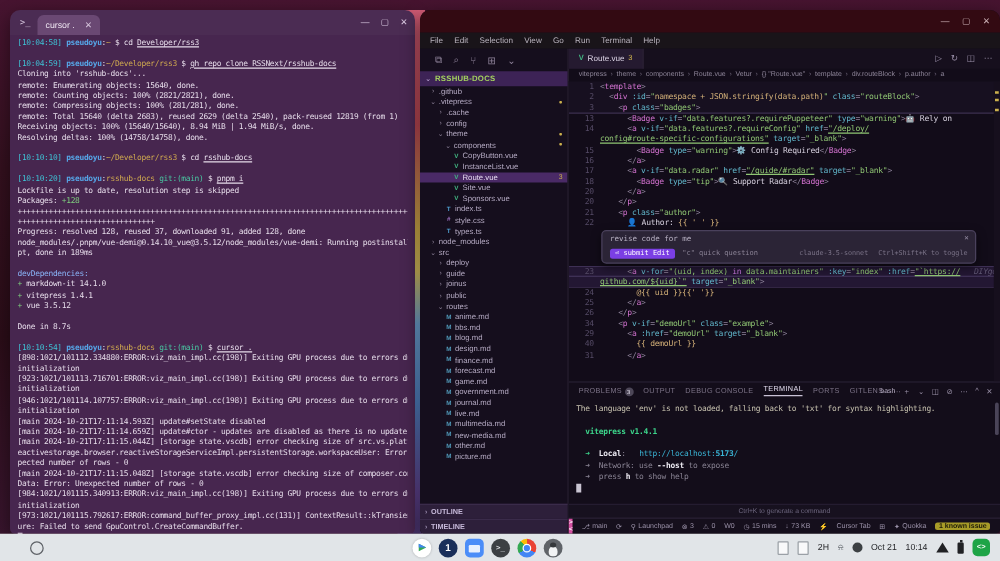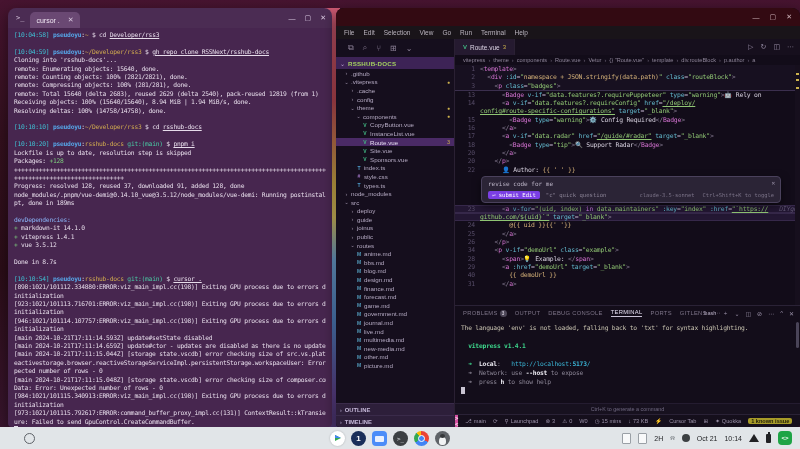--- a/index.html
+++ b/index.html
@@ -439,40 +439,40 @@
         <div id="code-rows">
             <div class="crow"><span class="gut">13</span><span><span class="k-tx">      </span><span class="k-pn">&lt;</span><span class="k-tg">Badge</span><span class="k-at"> v-if</span><span class="k-pn">=</span><span class="k-st">"data.features?.requirePuppeteer"</span><span class="k-at"> type</span><span class="k-pn">=</span><span class="k-st">"warning"</span><span class="k-pn">&gt;</span><span class="k-tx">🤖 Rely on</span></span></div>
             <div class="crow"><span class="gut">14</span><span><span class="k-tx">      </span><span class="k-pn">&lt;</span><span class="k-tg">a</span><span class="k-at"> v-if</span><span class="k-pn">=</span><span class="k-st">"data.features?.requireConfig"</span><span class="k-at"> href</span><span class="k-pn">=</span><span class="k-lk">"/deploy/</span></span></div>
             <div class="crow"><span class="gut"></span><span><span class="k-lk">config#route-specific-configurations"</span><span class="k-at"> target</span><span class="k-pn">=</span><span class="k-st">"_blank"</span><span class="k-pn">&gt;</span></span></div>
             <div class="crow"><span class="gut">15</span><span><span class="k-tx">        </span><span class="k-pn">&lt;</span><span class="k-tg">Badge</span><span class="k-at"> type</span><span class="k-pn">=</span><span class="k-st">"warning"</span><span class="k-pn">&gt;</span><span class="k-tx">⚙️ Config Required</span><span class="k-pn">&lt;/</span><span class="k-tg">Badge</span><span class="k-pn">&gt;</span></span></div>
             <div class="crow"><span class="gut">16</span><span><span class="k-tx">      </span><span class="k-pn">&lt;/</span><span class="k-tg">a</span><span class="k-pn">&gt;</span></span></div>
             <div class="crow"><span class="gut">17</span><span><span class="k-tx">      </span><span class="k-pn">&lt;</span><span class="k-tg">a</span><span class="k-at"> v-if</span><span class="k-pn">=</span><span class="k-st">"data.radar"</span><span class="k-at"> href</span><span class="k-pn">=</span><span class="k-lk">"/guide/#radar"</span><span class="k-at"> target</span><span class="k-pn">=</span><span class="k-st">"_blank"</span><span class="k-pn">&gt;</span></span></div>
             <div class="crow"><span class="gut">18</span><span><span class="k-tx">        </span><span class="k-pn">&lt;</span><span class="k-tg">Badge</span><span class="k-at"> type</span><span class="k-pn">=</span><span class="k-st">"tip"</span><span class="k-pn">&gt;</span><span class="k-tx">🔍 Support Radar</span><span class="k-pn">&lt;/</span><span class="k-tg">Badge</span><span class="k-pn">&gt;</span></span></div>
             <div class="crow"><span class="gut">20</span><span><span class="k-tx">      </span><span class="k-pn">&lt;/</span><span class="k-tg">a</span><span class="k-pn">&gt;</span></span></div>
             <div class="crow"><span class="gut">20</span><span><span class="k-tx">    </span><span class="k-pn">&lt;/</span><span class="k-tg">p</span><span class="k-pn">&gt;</span></span></div>
+            <div class="crow"><span class="gut">21</span><span><span class="k-tx">    </span><span class="k-pn">&lt;</span><span class="k-tg">p</span><span class="k-at"> class</span><span class="k-pn">=</span><span class="k-st">"author"</span><span class="k-pn">&gt;</span></span></div>
             <div class="crow"><span class="gut">22</span><span><span class="k-tx">      👤 Author: </span><span class="k-ex">{{ ' ' }}</span></span></div>
             <div id="ai-widget">
               <div id="ai-input">revise code for me</div>
               <span id="ai-close">✕</span>
               <div id="ai-row2">
                 <span id="ai-submit">⏎ submit Edit</span>
                 <span id="ai-quick">"c" quick question</span>
                 <div id="ai-right">
                   <span>claude-3.5-sonnet</span>
                   <span>Ctrl+Shift+K to toggle</span>
                 </div>
               </div>
             </div>
             <div class="crow cur"><span class="gut">23</span><span><span class="k-tx">      </span><span class="k-pn">&lt;</span><span class="k-tg">a</span><span class="k-at"> v-for</span><span class="k-pn">=</span><span class="k-st">"(uid, index) </span><span class="k-kw">in</span><span class="k-st"> data.maintainers"</span><span class="k-at"> :key</span><span class="k-pn">=</span><span class="k-st">"index"</span><span class="k-at"> :href</span><span class="k-pn">=</span><span class="k-lk">"`https://</span><span class="k-bm">   DIYgod, 7 months ago • feat: rout</span></span></div>
             <div class="crow cur"><span class="gut"></span><span><span class="k-lk">github.com/${uid}`"</span><span class="k-at"> target</span><span class="k-pn">=</span><span class="k-st">"_blank"</span><span class="k-pn">&gt;</span></span></div>
             <div class="crow"><span class="gut">24</span><span><span class="k-tx">        </span><span class="k-ex">@{{ uid }}{{' '}}</span></span></div>
             <div class="crow"><span class="gut">25</span><span><span class="k-tx">      </span><span class="k-pn">&lt;/</span><span class="k-tg">a</span><span class="k-pn">&gt;</span></span></div>
             <div class="crow"><span class="gut">26</span><span><span class="k-tx">    </span><span class="k-pn">&lt;/</span><span class="k-tg">p</span><span class="k-pn">&gt;</span></span></div>
             <div class="crow"><span class="gut">34</span><span><span class="k-tx">    </span><span class="k-pn">&lt;</span><span class="k-tg">p</span><span class="k-at"> v-if</span><span class="k-pn">=</span><span class="k-st">"demoUrl"</span><span class="k-at"> class</span><span class="k-pn">=</span><span class="k-st">"example"</span><span class="k-pn">&gt;</span></span></div>
-            <div class="crow"><span class="gut">28</span><span><span class="k-tx">      </span><span class="k-pn">&lt;</span><span class="k-tg">span</span><span class="k-pn">&gt;</span><span class="k-tx">💡 Example: </span><span class="k-pn">&lt;/</span><span class="k-tg">span</span><span class="k-pn">&gt;</span></span></div>
             <div class="crow"><span class="gut">29</span><span><span class="k-tx">      </span><span class="k-pn">&lt;</span><span class="k-tg">a</span><span class="k-at"> :href</span><span class="k-pn">=</span><span class="k-st">"demoUrl"</span><span class="k-at"> target</span><span class="k-pn">=</span><span class="k-st">"_blank"</span><span class="k-pn">&gt;</span></span></div>
             <div class="crow"><span class="gut">40</span><span><span class="k-tx">        </span><span class="k-ex">{{ demoUrl }}</span></span></div>
             <div class="crow"><span class="gut">31</span><span><span class="k-tx">      </span><span class="k-pn">&lt;/</span><span class="k-tg">a</span><span class="k-pn">&gt;</span></span></div>
           </div>
         <div id="ruler">
           <div class="rmark" style="top:8px"></div>
           <div class="rmark" style="top:14px"></div>
           <div class="rmark" style="top:22px"></div>
         </div>
       </div>

